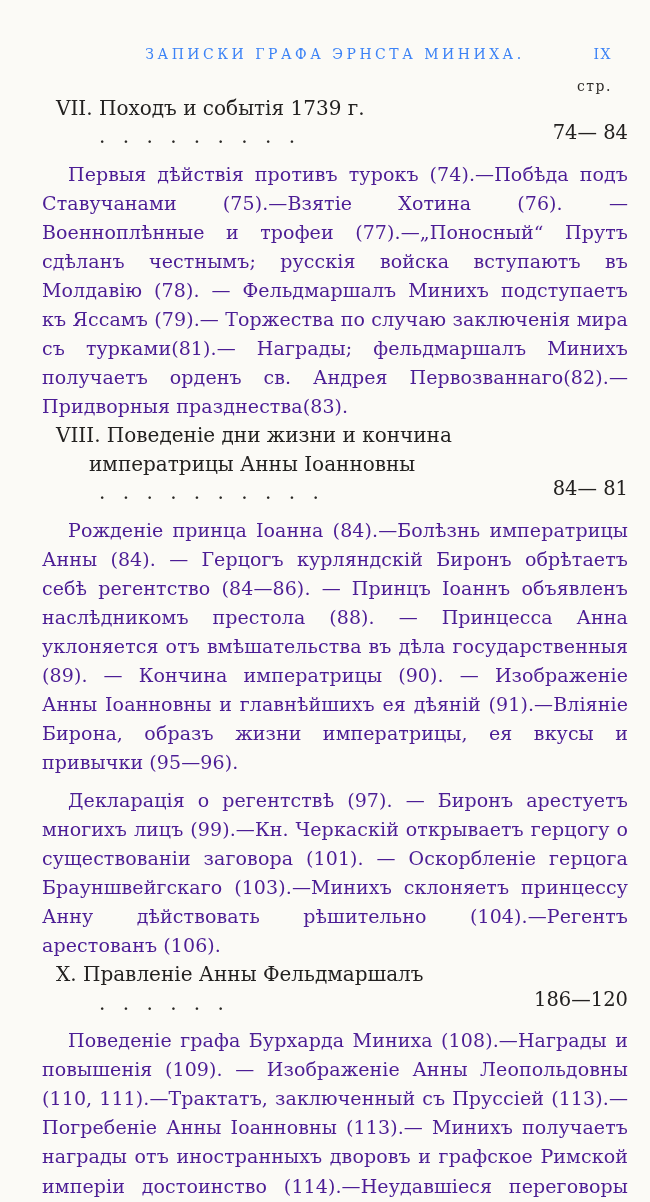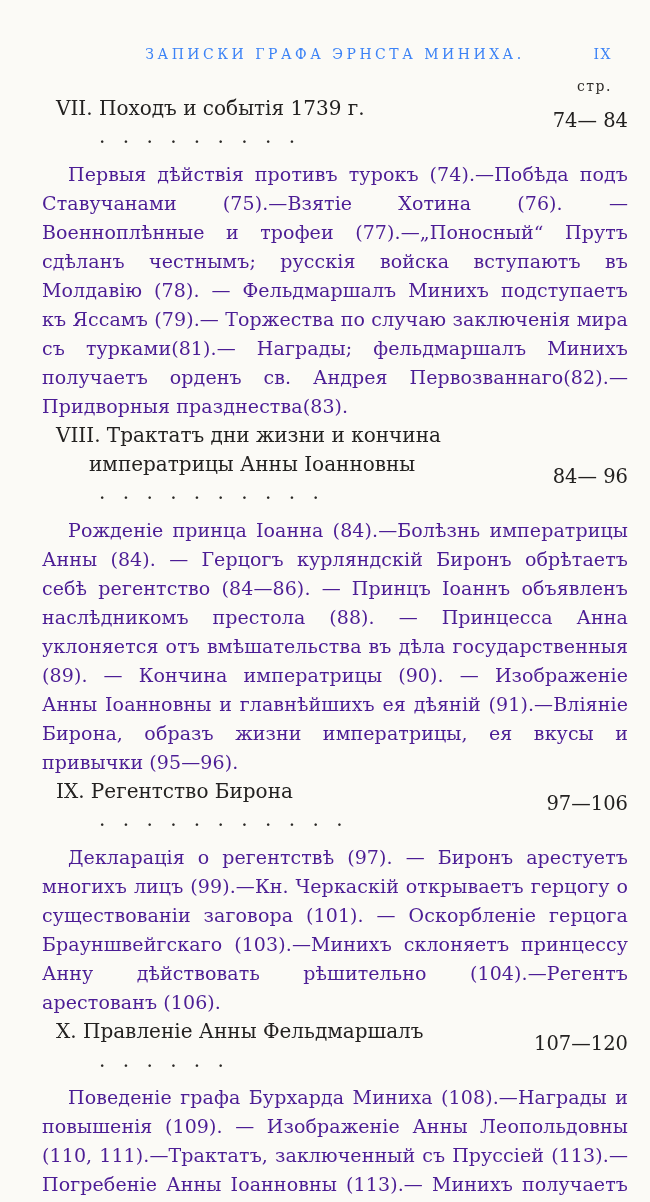--- a/index.html
+++ b/index.html
@@ -50,21 +50,21 @@
       line-height: 1.42;
       padding-left: 47px;
       text-indent: -33px;
       padding-right: 88px;
       color: #232120;
     }
 
     .entry-heading .pages {
       position: absolute;
       right: 0;
-      bottom: 16px;
+      bottom: 4px;
       text-indent: 0;
       font-size: 19.5px;
       white-space: nowrap;
     }
 
     .leader {
       letter-spacing: 1px;
       word-spacing: 9px;
       margin-left: 10px;
       white-space: nowrap;
@@ -97,38 +97,33 @@
     <div class="entry-heading">
       <span>VII. Походъ и событія 1739 г.</span>
       <span class="leader">. . . . . . . . .</span>
       <span class="pages">74— 84</span>
     </div>
     <p class="entry-body">Первыя дѣйствія противъ турокъ (74).—Побѣда подъ Ставучанами (75).—Взятіе Хотина (76). — Военноплѣнные и трофеи (77).—„Поносный“ Прутъ сдѣланъ честнымъ; русскія войска вступаютъ въ Молдавію (78). — Фельдмаршалъ Минихъ подступаетъ къ Яссамъ (79).— Торжества по случаю заключенія мира съ турками(81).— Награды; фельдмаршалъ Минихъ получаетъ орденъ св. Андрея Первозваннаго(82).—Придворныя празднества(83).</p>
   </div>
 
   <div class="entry">
     <div class="entry-heading">
-      <span>VIII. Трактатъ дни жизни и кончина императрицы Анны Іоанновны</span>
+      <span>VIII. Поведеніе дни жизни и кончина императрицы Анны Іоанновны</span>
       <span class="leader">. . . . . . . . . .</span>
-      <span class="pages">84— 96</span>
+      <span class="pages">84— 81</span>
     </div>
     <p class="entry-body">Рожденіе принца Іоанна (84).—Болѣзнь императрицы Анны (84). — Герцогъ курляндскій Биронъ обрѣтаетъ себѣ регентство (84—86). — Принцъ Іоаннъ объявленъ наслѣдникомъ престола (88). — Принцесса Анна уклоняется отъ вмѣшательства въ дѣла государственныя (89). — Кончина императрицы (90). — Изображеніе Анны Іоанновны и главнѣйшихъ ея дѣяній (91).—Вліяніе Бирона, образъ жизни императрицы, ея вкусы и привычки (95—96).</p>
   </div>
 
   <div class="entry">
-    <div class="entry-heading">
-      <span>IX. Регентство Бирона</span>
-      <span class="leader">. . . . . . . . . . .</span>
-      <span class="pages">97—106</span>
-    </div>
     <p class="entry-body">Декларація о регентствѣ (97). — Биронъ арестуетъ многихъ лицъ (99).—Кн. Черкаскій открываетъ герцогу о существованіи заговора (101). — Оскорбленіе герцога Брауншвейгскаго (103).—Минихъ склоняетъ принцессу Анну дѣйствовать рѣшительно (104).—Регентъ арестованъ (106).</p>
   </div>
 
   <div class="entry">
     <div class="entry-heading">
       <span>X. Правленіе Анны Фельдмаршалъ</span>
       <span class="leader">. . . . . .</span>
-      <span class="pages">107—120</span>
+      <span class="pages">186—120</span>
     </div>
     <p class="entry-body">Поведеніе графа Бурхарда Миниха (108).—Награды и повышенія (109). — Изображеніе Анны Леопольдовны (110, 111).—Трактатъ, заключенный съ Пруссіей (113).—Погребеніе Анны Іоанновны (113).— Минихъ получаетъ награды отъ иностранныхъ дворовъ и графское Римской имперіи достоинство (114).—Неудавшіеся переговоры маркиза Ботта (116). — Интриги Остермана (117).—Фельдмаршалъ Минихъ требуетъ отставки и получаетъ ее (118).—Поворотъ въ политикѣ русскаго двора (120).</p>
   </div>
 
 </div>
 
 </body></html>

